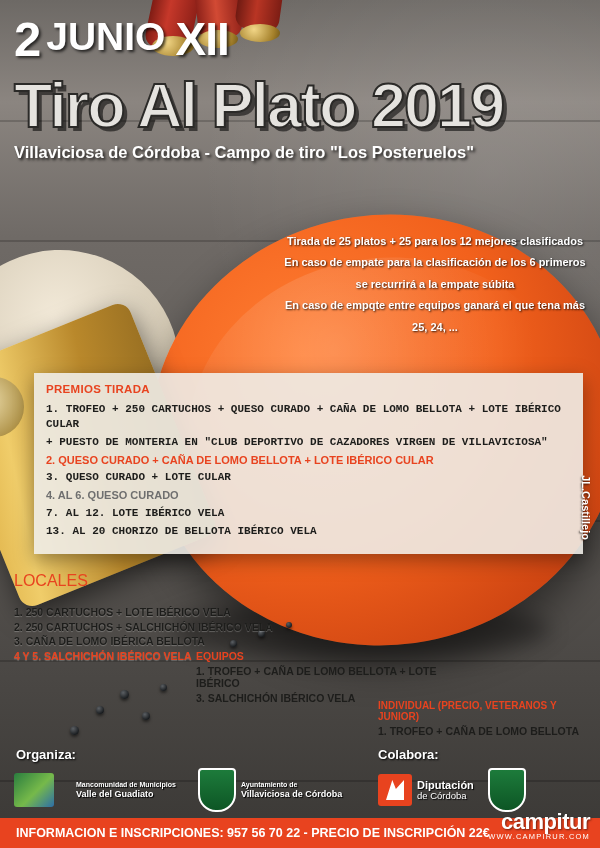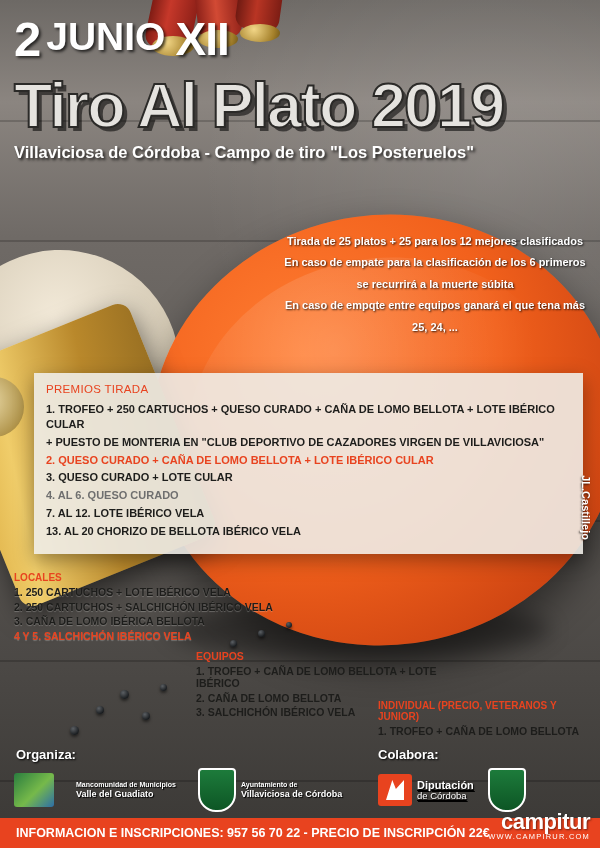--- a/index.html
+++ b/index.html
@@ -100,29 +100,29 @@
     text-shadow:1px 1px 2px rgba(0,0,0,.8);
   }
 
   
   .panel{
     position:absolute;left:34px;top:373px;width:525px;
     background:rgba(238,236,231,0.90);
     padding:10px 12px 12px 12px;
     box-shadow:0 6px 18px rgba(0,0,0,.35);
   }
-  .panel h3{margin:0 0 7px 0;font-size:11.5px;color:#e8431f;font-weight:normal;letter-spacing:.3px;}
+  .panel h3{margin:0 0 7px 0;font-size:11.5px;color:#e8431f;font-weight:bold;letter-spacing:.3px;}
   .panel .ln{font-size:11px;font-weight:bold;margin:3px 0;line-height:1.35;}
-  .c-dark{color:#1d1d1b;}
+  .c-dark{color:#1d1d1b;font-family:Liberation Mono, monospace;}
   .c-org{color:#e8431f;}
   .c-gray{color:#6f6f6f;}
 
   
   .locales{position:absolute;left:14px;top:572px;width:260px;}
-  .locales h4{margin:0 0 3px 0;font-size:10px;color:#e8431f;font-weight:bold;}
+  .locales h4{margin:0 0 16px 0;font-size:16px;color:#e8431f;font-weight:normal;}
   .locales .ln{font-size:10.5px;font-weight:bold;color:#1d1d1b;margin:2.5px 0;text-shadow:0 1px 1px rgba(255,255,255,.25);}
   .locales .ln.or{color:#e8431f;}
 
   
   .equipos{position:absolute;left:196px;top:650px;width:250px;}
   .equipos h4{margin:0 0 3px 0;font-size:10.5px;color:#e8431f;font-weight:bold;}
   .equipos .ln{font-size:10.5px;font-weight:bold;color:#1d1d1b;margin:2.5px 0;}
 
   
   .individual{position:absolute;left:378px;top:700px;width:215px;}
@@ -134,21 +134,21 @@
     position:absolute;right:8px;top:540px;
     color:#fff;font-size:11px;font-weight:bold;
     transform:rotate(90deg);transform-origin:right top;
     text-shadow:1px 1px 2px rgba(0,0,0,.7);
   }
 
   
   .organiza{position:absolute;left:16px;top:747px;color:#fff;font-size:13px;font-weight:bold;text-shadow:1px 1px 2px #000;}
   .colabora{position:absolute;left:378px;top:747px;color:#fff;font-size:13px;font-weight:bold;text-shadow:1px 1px 2px #000;}
   .logos-left{position:absolute;left:14px;top:768px;display:flex;align-items:center;gap:22px;}
-  .logos-right{position:absolute;left:378px;top:768px;display:flex;align-items:center;gap:8px;text-decoration:underline;}
+  .logos-right{position:absolute;left:378px;top:768px;display:flex;align-items:center;gap:8px;}
   .logo-sq{width:40px;height:34px;border-radius:3px;display:flex;align-items:center;justify-content:center;}
   .logo-txt{font-size:7px;font-weight:bold;line-height:1.15;color:#fff;text-shadow:1px 1px 1px #000;}
   .logo-txt .big{font-size:9px;}
   .shield{width:34px;height:40px;background:linear-gradient(180deg,#1d7b3b,#0d5625);border:2px solid #fff;border-radius:4px 4px 18px 18px;}
   .dip{display:flex;align-items:center;gap:5px;}
   .dip-mark{width:34px;height:32px;background:#e8431f;border-radius:3px;position:relative;}
   .dip-mark:after{content:"";position:absolute;left:8px;top:6px;width:18px;height:20px;background:#fff;clip-path:polygon(0 100%,35% 0,55% 45%,100% 0,100% 100%);}
   .dip-txt{color:#fff;font-size:11px;font-weight:bold;line-height:1.1;text-shadow:1px 1px 1px #000;}
   .dip-txt .d2{font-size:9.5px;font-weight:normal;}
 
@@ -209,21 +209,21 @@
       <span class="mes">JUNIO</span>
       <span class="xii">XII</span>
     </div>
     <div class="title-main">Tiro Al Plato 2019</div>
     <div class="subtitle">Villaviciosa de Córdoba - Campo de tiro "Los Posteruelos"</div>
   </div>
 
   <div class="rules">
     <div>Tirada de 25 platos + 25 para los 12 mejores clasificados</div>
     <div>En caso de empate para la clasificación de los 6 primeros</div>
-    <div>se recurrirá a la muerte súbita</div>
+    <div>se recurrirá a la empate súbita</div>
     <div>En caso de empqte entre equipos ganará el que tena más 25, 24, ...</div>
   </div>
 
   <div class="panel">
     <h3>PREMIOS TIRADA</h3>
     <div class="ln c-dark">1. TROFEO + 250 CARTUCHOS + QUESO CURADO + CAÑA DE LOMO BELLOTA + LOTE IBÉRICO CULAR</div>
     <div class="ln c-dark">+ PUESTO DE MONTERIA EN "CLUB DEPORTIVO DE CAZADORES VIRGEN DE VILLAVICIOSA"</div>
     <div class="ln c-org">2. QUESO CURADO + CAÑA DE LOMO BELLOTA + LOTE IBÉRICO CULAR</div>
     <div class="ln c-dark">3. QUESO CURADO + LOTE CULAR</div>
     <div class="ln c-gray">4. AL 6. QUESO CURADO</div>
@@ -235,21 +235,20 @@
     <h4>LOCALES</h4>
     <div class="ln">1. 250 CARTUCHOS + LOTE IBÉRICO VELA</div>
     <div class="ln">2. 250 CARTUCHOS + SALCHICHÓN IBÉRICO VELA</div>
     <div class="ln">3. CAÑA DE LOMO IBÉRICA BELLOTA</div>
     <div class="ln or">4 Y 5. SALCHICHÓN IBÉRICO VELA</div>
   </div>
 
   <div class="equipos">
     <h4>EQUIPOS</h4>
     <div class="ln">1. TROFEO + CAÑA DE LOMO BELLOTA + LOTE IBÉRICO</div>
-    <div class="ln">2. CAÑA DE LOMO BELLOTA</div>
     <div class="ln">3. SALCHICHÓN IBÉRICO VELA</div>
   </div>
 
   <div class="individual">
     <h4>INDIVIDUAL (PRECIO, VETERANOS Y JUNIOR)</h4>
     <div class="ln">1. TROFEO + CAÑA DE LOMO BELLOTA</div>
   </div>
 
   <div class="signature">JL.Castillejo</div>
 

